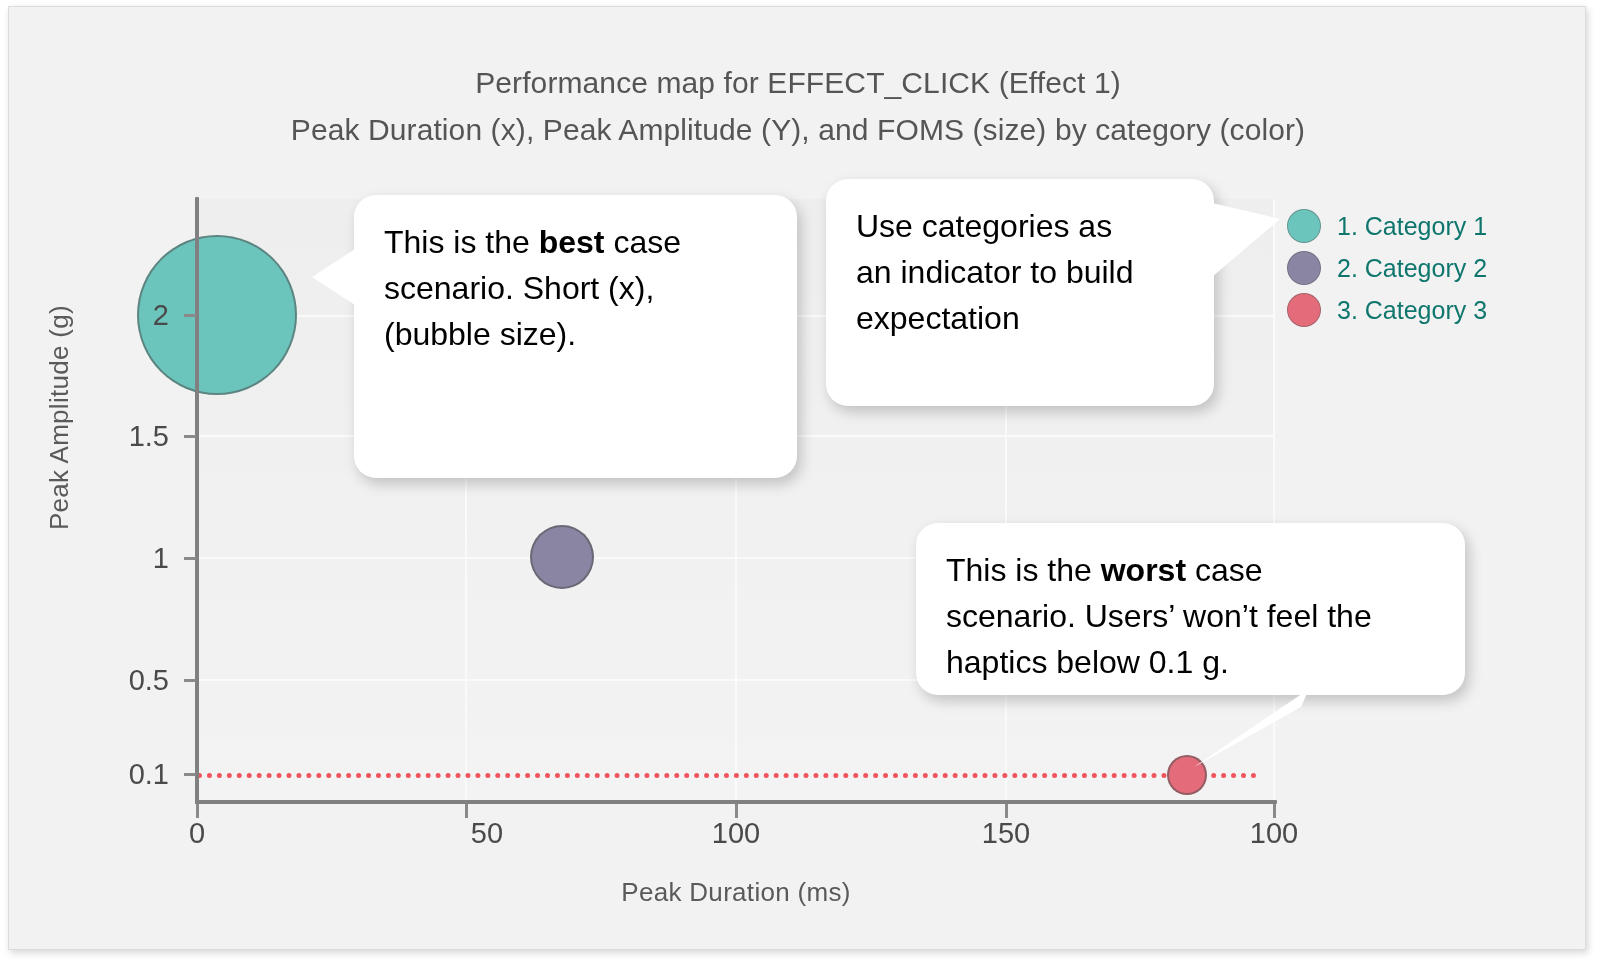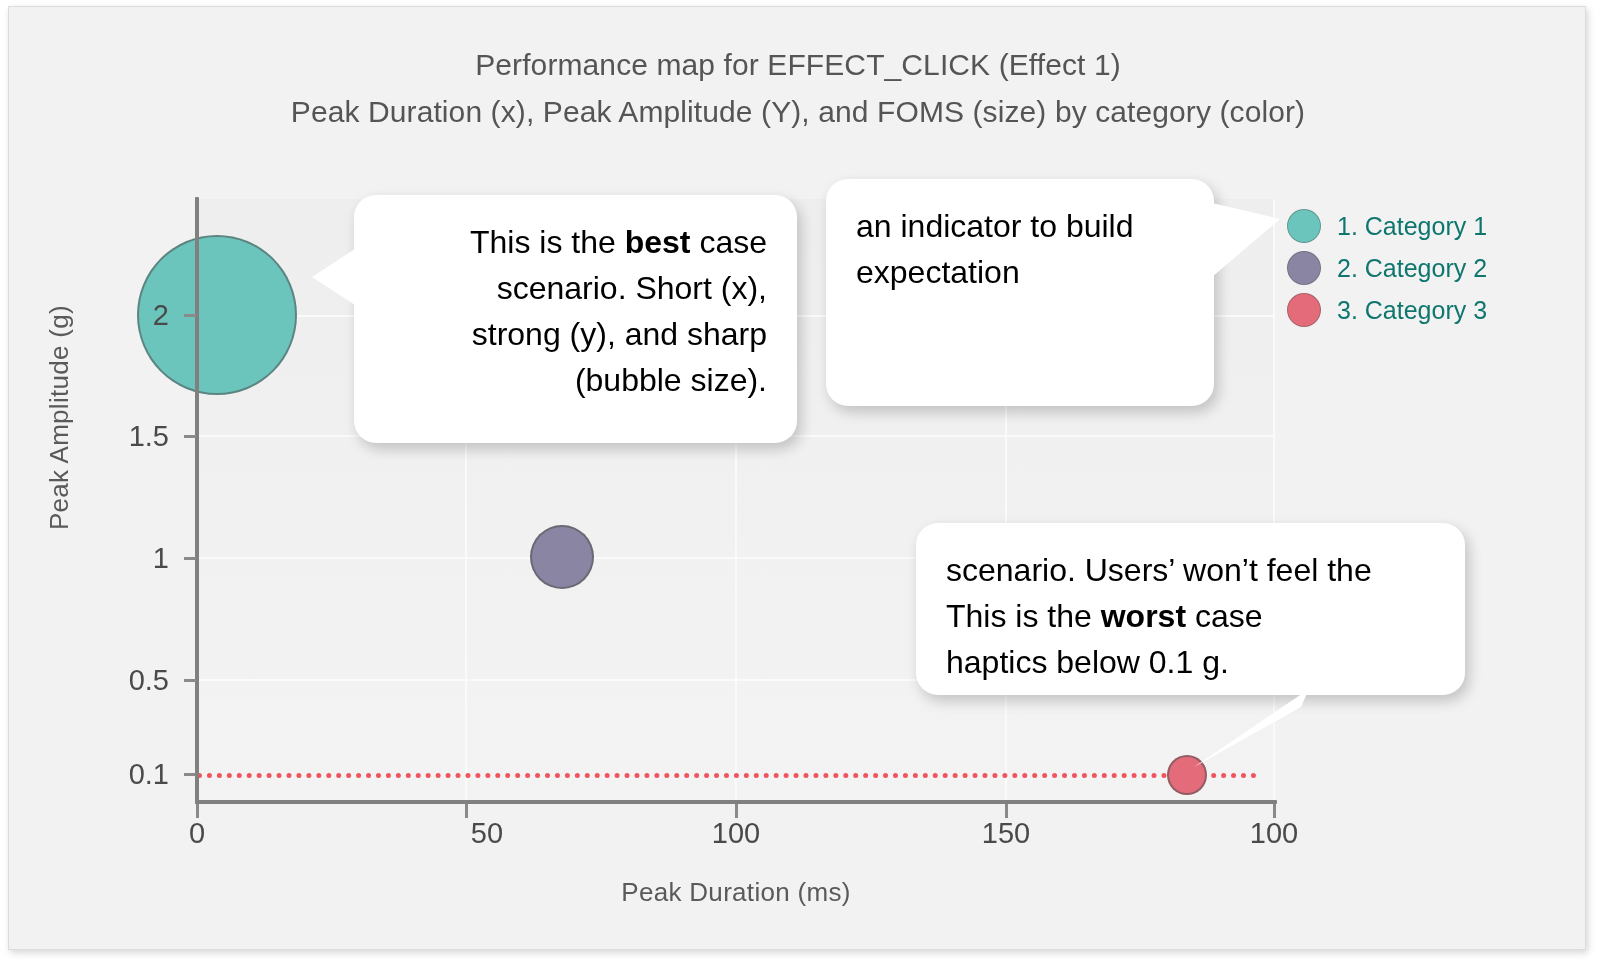--- a/index.html
+++ b/index.html
@@ -28,21 +28,21 @@
     border: 1px solid #dcdcdc;
     box-shadow: 2px 3px 7px rgba(0,0,0,0.16);
     box-sizing: border-box;
     overflow: hidden;
   }
 
   
   #title-block {
     position: absolute;
     left: 0;
-    top: 34px;
+    top: 52px;
     width: 1578px;
     text-align: center;
     color: #555555;
     font-size: 30px;
     line-height: 47px;
     letter-spacing: 0.1px;
   }
   .title-line { display: block; white-space: nowrap; }
 
   
@@ -274,47 +274,47 @@
       <div class="legend-row">
         <span class="legend-swatch" style="background:#8a85a3;"></span>
         <span class="legend-label">2. Category 2</span>
       </div>
       <div class="legend-row">
         <span class="legend-swatch" style="background:#e46b79;"></span>
         <span class="legend-label">3. Category 3</span>
       </div>
     </div>
 
-    <div class="callout" style="left:345px; top:188px; width:443px; height:248px;text-align:right;">
+    <div class="callout" style="left:345px; top:188px; width:443px; height:283px;">
       <div>
         <span>This is the </span><b>best</b><span> case</span>
       </div>
       <div>scenario. Short (x),</div>
-      <div>strong (y), and sharp</div>
       <div>(bubble size).</div>
     </div>
     <div class="tail" style="left:303px; top:240px;
                 border-top:30px solid transparent;
                 border-bottom:30px solid transparent;
                 border-right:46px solid #ffffff;"></div>
 
     <div class="callout" style="left:817px; top:172px; width:388px; height:227px;">
+      <div>Use categories as</div>
       <div>an indicator to build</div>
       <div>expectation</div>
     </div>
     <div class="tail" style="left:1203px; top:196px;
                 border-top:16px solid transparent;
                 border-bottom:58px solid transparent;
                 border-left:68px solid #ffffff;"></div>
 
     <div class="callout" style="left:907px; top:516px; width:549px; height:172px;">
-      <div>scenario. Users’ won’t feel the</div>
       <div>
         <span>This is the </span><b>worst</b><span> case</span>
       </div>
+      <div>scenario. Users’ won’t feel the</div>
       <div>haptics below 0.1 g.</div>
     </div>
     <svg style="position:absolute; left:1170px; top:682px; width:140px; height:80px;" viewBox="0 0 140 80">
       <polygon points="130,0 15,78 122,18" fill="#ffffff"></polygon>
     </svg>
 
   </div>
 </div>
 
 </body></html>

